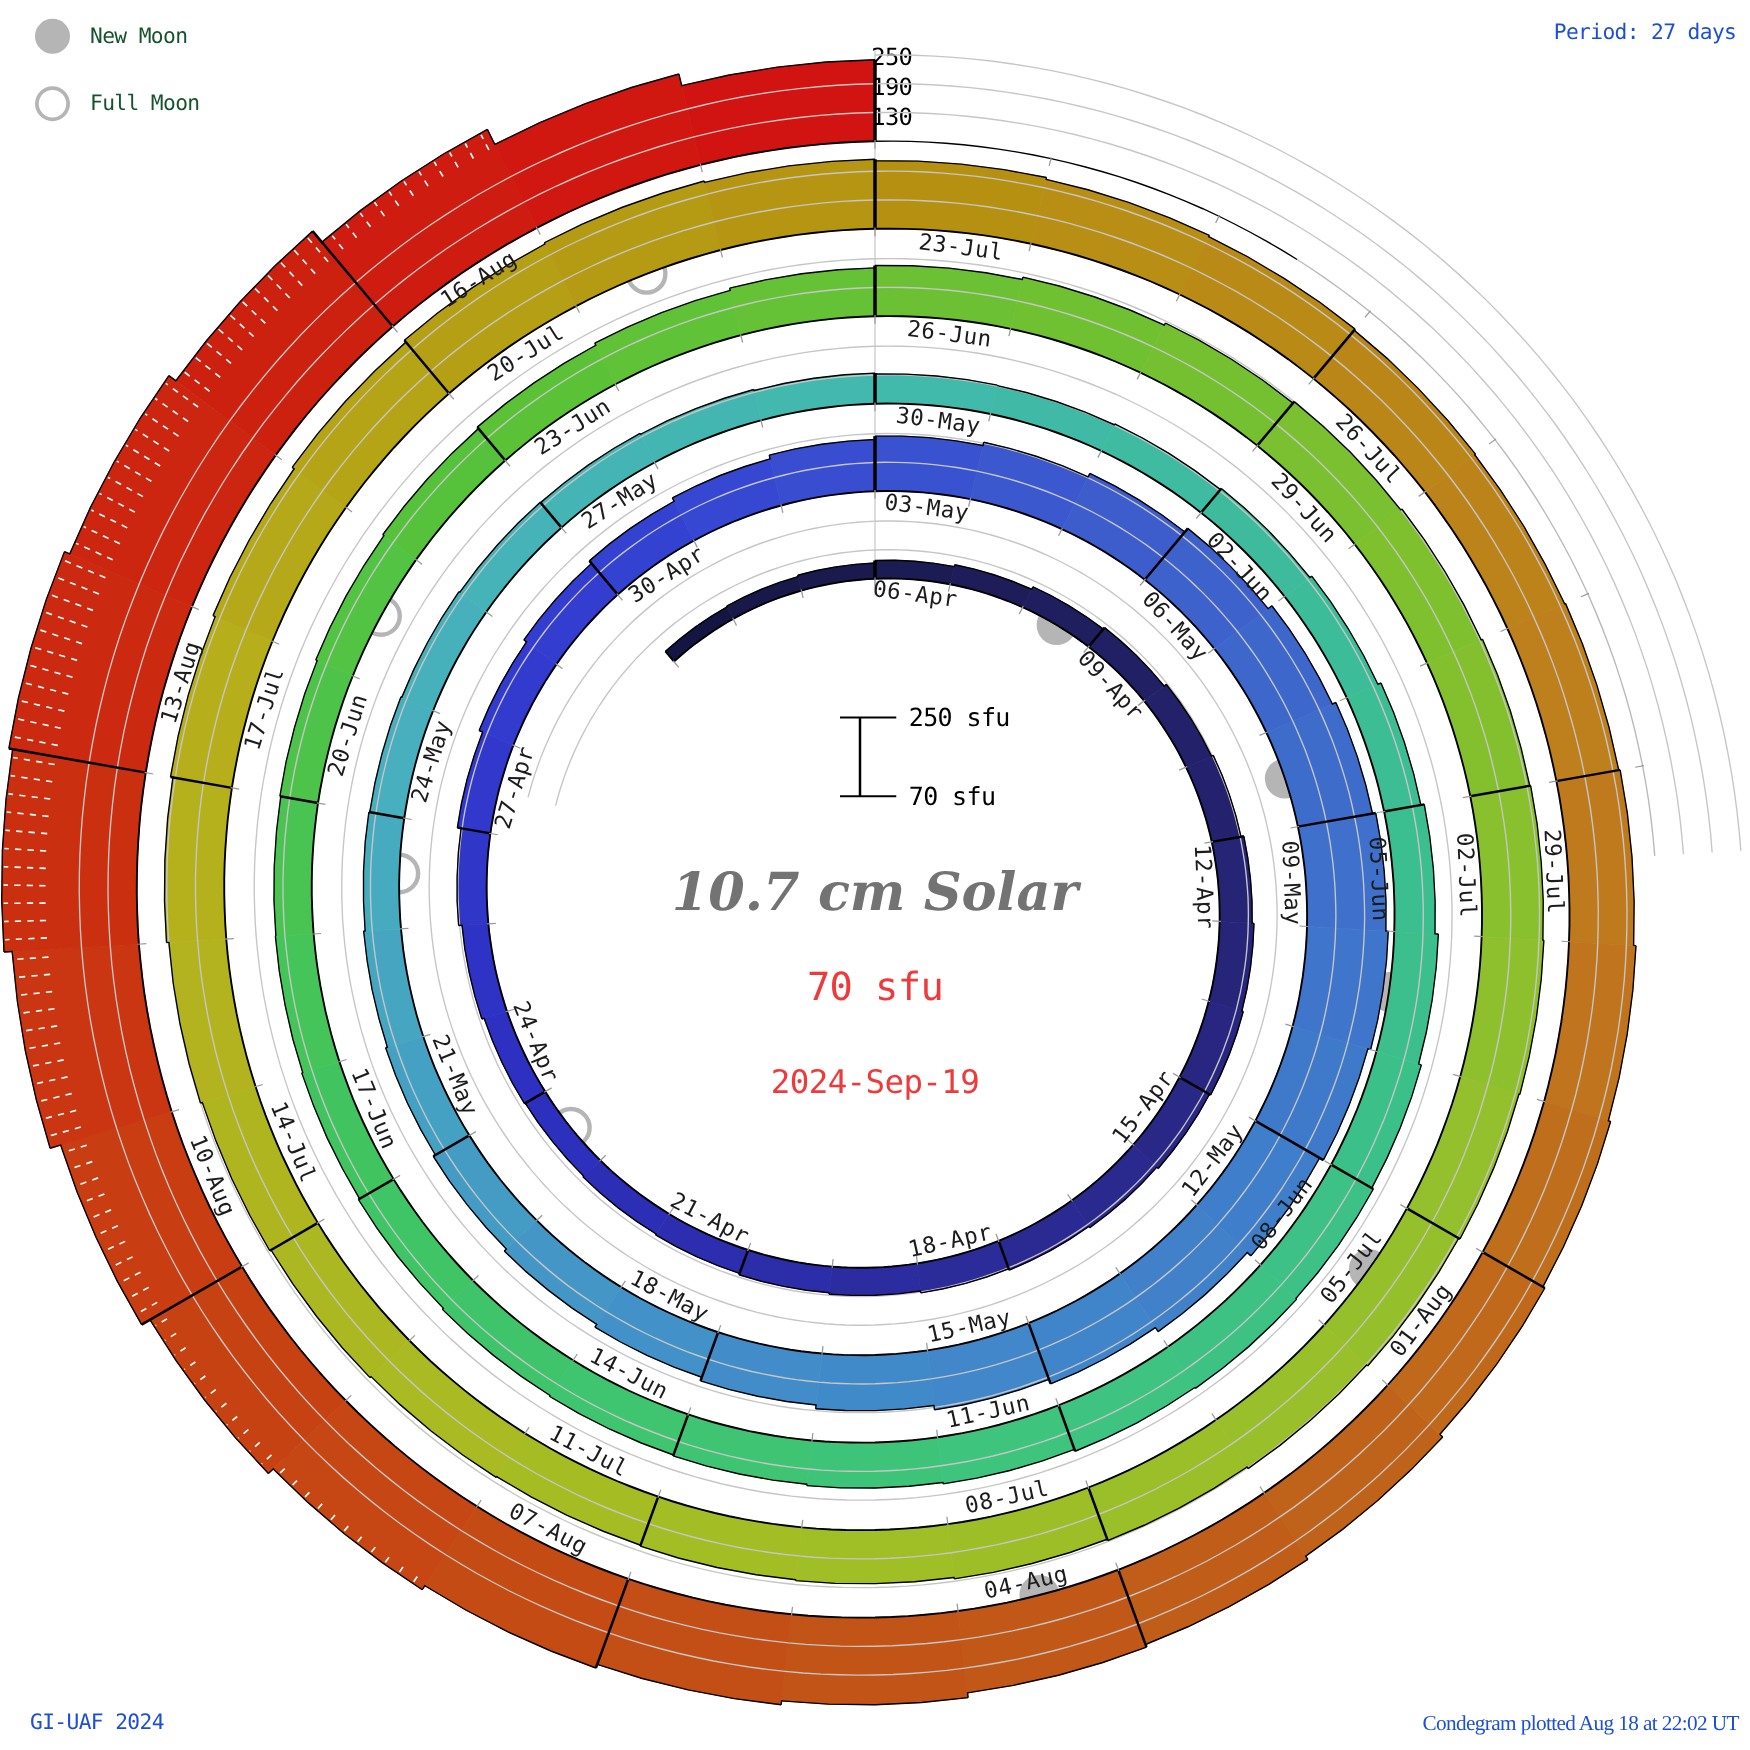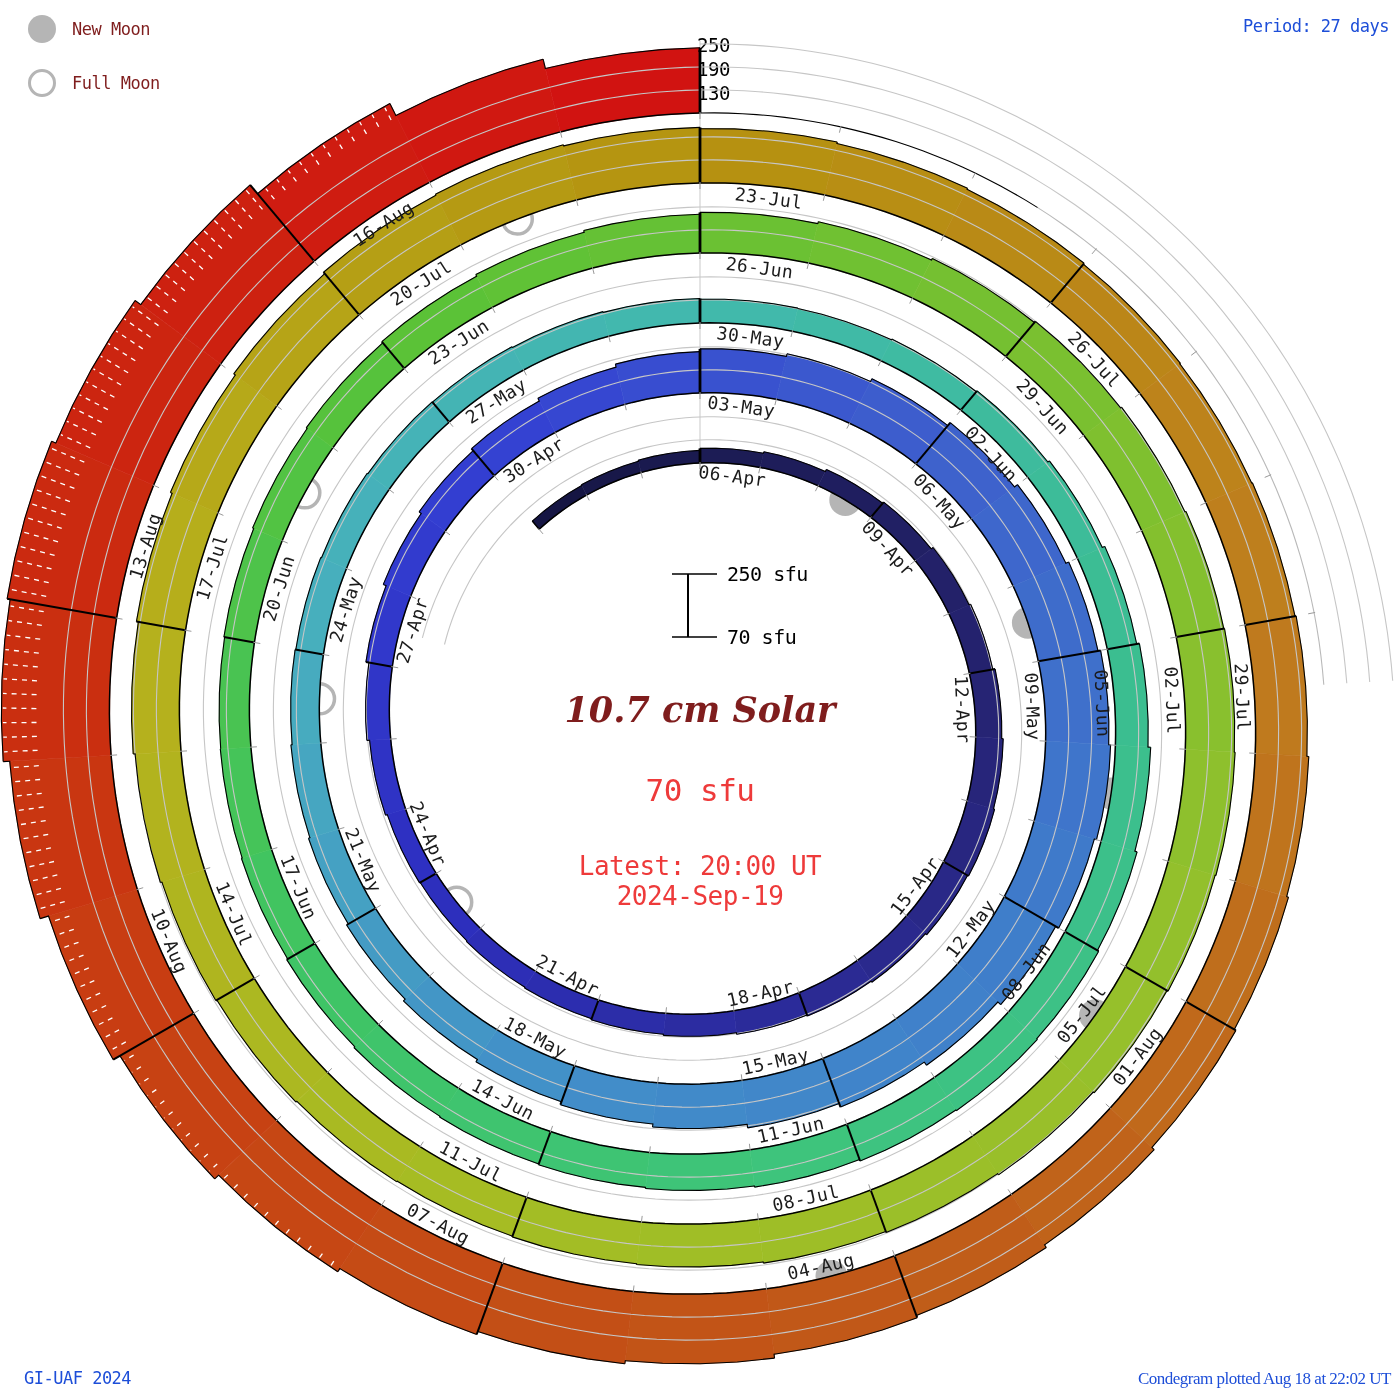--- a/index.html
+++ b/index.html
@@ -8,24 +8,24 @@
   svg text{font-family:"DejaVu Sans Mono",monospace;}
   .corner{position:absolute;font-size:17px;letter-spacing:-0.5px;color:#1d4ed8;white-space:nowrap;}
   .period{top:16px;right:11px;}
   .foot-left{left:24px;top:1368px;}
   .foot-right{right:9px;top:1369px;font-family:Liberation Serif, serif;}
   .legend{position:absolute;left:28px;top:15px;display:flex;flex-direction:column;gap:26px;}
   .legend-row{display:flex;align-items:center;gap:16px;}
   .moon-swatch{width:28px;height:28px;border-radius:50%;}
   .moon-new{background:#b5b5b5;}
   .moon-full{background:#fff;border:3px solid #b5b5b5;width:22px;height:22px;}
-  .legend-label{font-size:17px;letter-spacing:-0.5px;color:#7f1d1d;}
+  .legend-label{font-size:17px;letter-spacing:-0.5px;color:#14532d;}
   .center-title{position:absolute;left:0;right:0;top:692px;text-align:center;
     font-family:"DejaVu Serif",serif;font-style:italic;font-weight:bold;
-    font-size:35px;line-height:1.05;color:#7f1d1d;}
+    font-size:42px;line-height:1.05;color:#737373;}
   .center-value{position:absolute;left:0;right:0;top:772px;text-align:center;
     font-size:31px;letter-spacing:-0.5px;color:#ee3a3a;}
   .center-latest{position:absolute;left:0;right:0;top:852px;text-align:center;
     font-size:26px;line-height:1.15;letter-spacing:-0.5px;color:#ee3a3a;}
 </style>
 </head>
 <body>
 
 <div class="stage">
 
@@ -654,17 +654,16 @@
 
   <div class="corner period">Period: 27 days</div>
   <div class="corner foot-left">GI-UAF 2024</div>
   <div class="corner foot-right">Condegram plotted Aug 18 at 22:02 UT</div>
 
   <div class="center-title">
     <div>10.7 cm Solar</div>
   </div>
   <div class="center-value">70 sfu</div>
   <div class="center-latest">
-    <div>Latest: 20:00 UT</div>
     <div>2024-Sep-19</div>
   </div>
 
 </div>
 
 </body></html>

